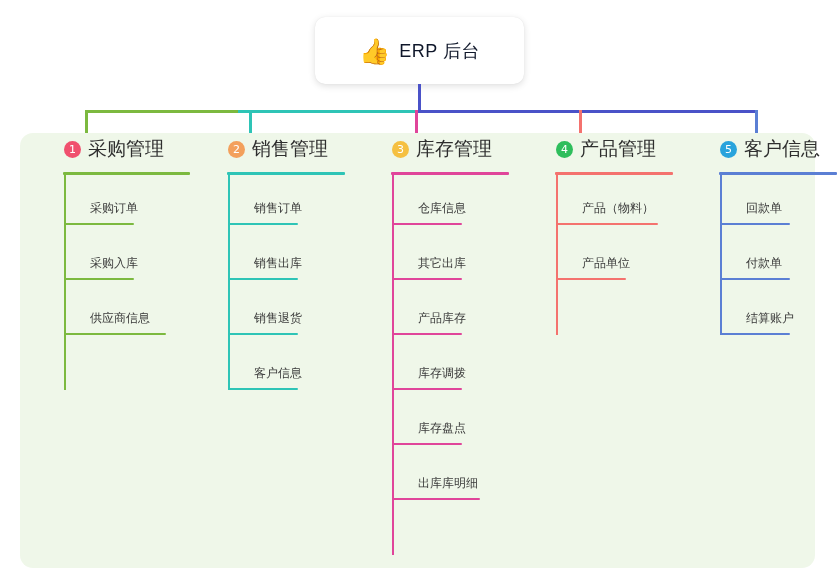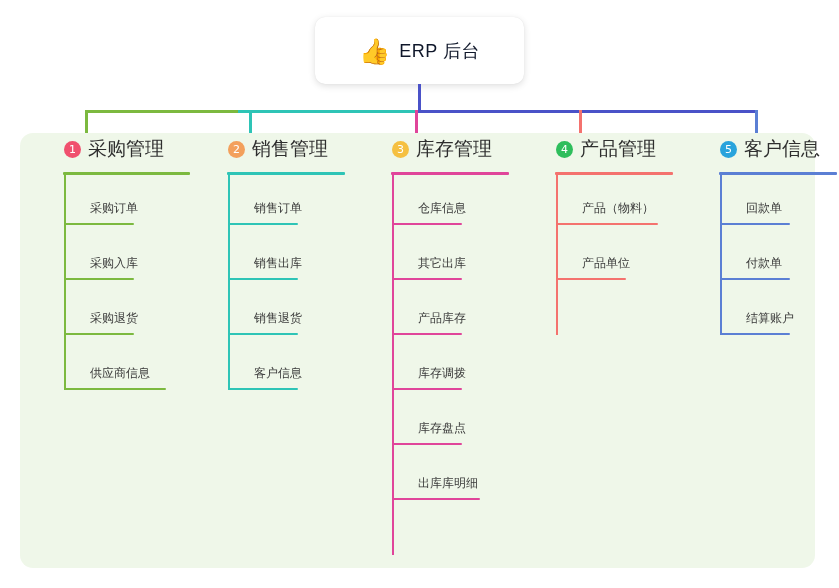--- a/index.html
+++ b/index.html
@@ -161,24 +161,20 @@
         <div class="spine" style="height: 215px; background: rgb(124, 185, 63);"></div>
         <div class="item">
           <span class="item-label">采购订单</span>
           <div class="item-underline" style="width: 70px; background: rgb(124, 185, 63);"></div>
         </div>
         <div class="item">
           <span class="item-label">采购入库</span>
           <div class="item-underline" style="width: 70px; background: rgb(124, 185, 63);"></div>
         </div>
         <div class="item">
-          <span class="item-label">采购退货</span>
-          <div class="item-underline" style="width: 70px; background: rgb(124, 185, 63);"></div>
-        </div>
-        <div class="item">
           <span class="item-label">供应商信息</span>
           <div class="item-underline" style="width: 102px; background: rgb(124, 185, 63);"></div>
         </div>
       </div>
     </div>
     <div class="column" style="left: 188px; width: 150px;">
       <div class="col-header">
         <span class="badge" style="background: rgb(243, 160, 92);">2</span>
         <span class="col-title">销售管理</span>
       </div>

